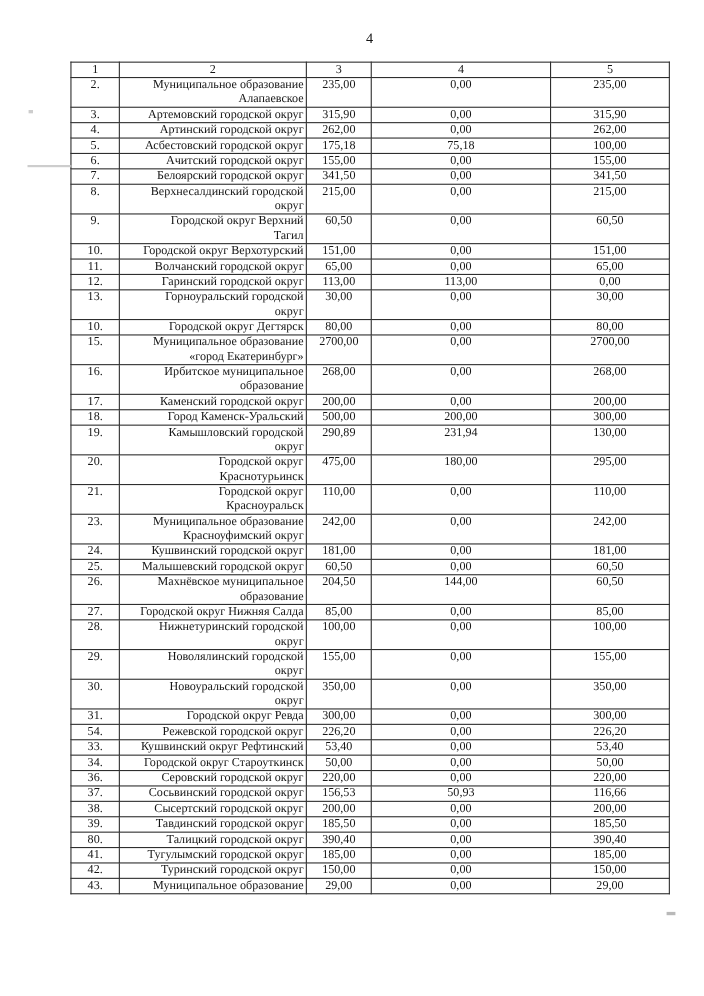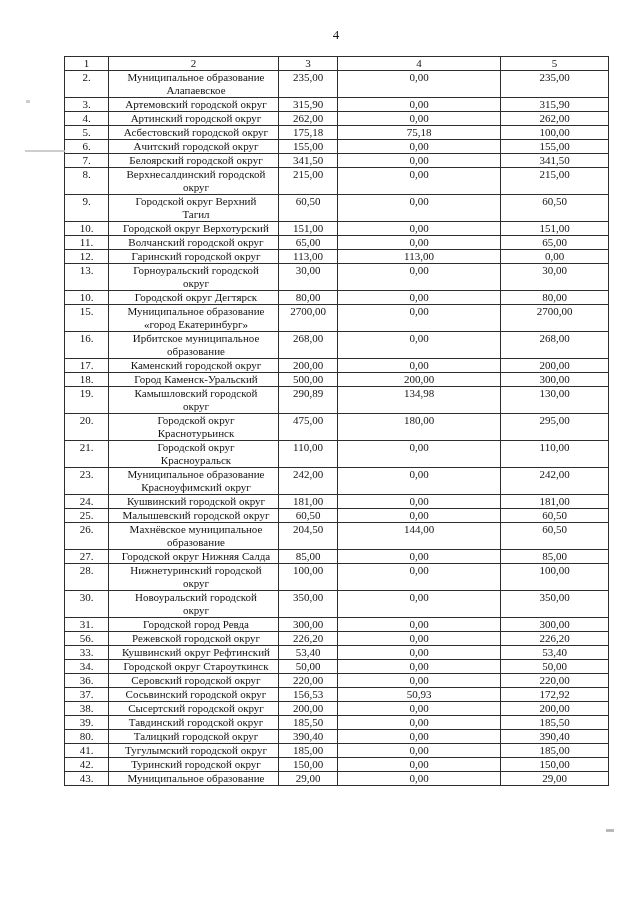--- a/index.html
+++ b/index.html
@@ -40,21 +40,21 @@
     padding: 0;
     vertical-align: top;
     font-weight: normal;
   }
   .doc-table th {
     text-align: center;
     height: 13px;
   }
   td.c-num  { text-align: center; }
   td.c-name {
-    text-align: center;
+    text-align: right;
     padding-left: 7px;
     padding-right: 2px;
     white-space: pre-line;
   }
   td.c-val  { text-align: center; }
   
   .artifact {
     position: absolute;
     background: #c0c0c0;
     opacity: 0.8;
@@ -210,21 +210,21 @@
           <td class="c-name">Город Каменск-Уральский</td>
           <td class="c-val">500,00</td>
           <td class="c-val">200,00</td>
           <td class="c-val">300,00</td>
         </tr>
         <tr>
           <td class="c-num">19.</td>
           <td class="c-name">Камышловский городской
 округ</td>
           <td class="c-val">290,89</td>
-          <td class="c-val">134,98</td>
+          <td class="c-val">231,94</td>
           <td class="c-val">130,00</td>
         </tr>
         <tr>
           <td class="c-num">20.</td>
           <td class="c-name">Городской округ
 Краснотурьинск</td>
           <td class="c-val">475,00</td>
           <td class="c-val">180,00</td>
           <td class="c-val">295,00</td>
         </tr>
@@ -275,36 +275,44 @@
         </tr>
         <tr>
           <td class="c-num">28.</td>
           <td class="c-name">Нижнетуринский городской
 округ</td>
           <td class="c-val">100,00</td>
           <td class="c-val">0,00</td>
           <td class="c-val">100,00</td>
         </tr>
         <tr>
+          <td class="c-num">29.</td>
+          <td class="c-name">Новолялинский городской
+округ</td>
+          <td class="c-val">155,00</td>
+          <td class="c-val">0,00</td>
+          <td class="c-val">155,00</td>
+        </tr>
+        <tr>
           <td class="c-num">30.</td>
           <td class="c-name">Новоуральский городской
 округ</td>
           <td class="c-val">350,00</td>
           <td class="c-val">0,00</td>
           <td class="c-val">350,00</td>
         </tr>
         <tr>
           <td class="c-num">31.</td>
-          <td class="c-name">Городской город Ревда</td>
+          <td class="c-name">Городской округ Ревда</td>
           <td class="c-val">300,00</td>
           <td class="c-val">0,00</td>
           <td class="c-val">300,00</td>
         </tr>
         <tr>
-          <td class="c-num">56.</td>
+          <td class="c-num">54.</td>
           <td class="c-name">Режевской городской округ</td>
           <td class="c-val">226,20</td>
           <td class="c-val">0,00</td>
           <td class="c-val">226,20</td>
         </tr>
         <tr>
           <td class="c-num">33.</td>
           <td class="c-name">Кушвинский округ Рефтинский</td>
           <td class="c-val">53,40</td>
           <td class="c-val">0,00</td>
@@ -322,21 +330,21 @@
           <td class="c-name">Серовский городской округ</td>
           <td class="c-val">220,00</td>
           <td class="c-val">0,00</td>
           <td class="c-val">220,00</td>
         </tr>
         <tr>
           <td class="c-num">37.</td>
           <td class="c-name">Сосьвинский городской округ</td>
           <td class="c-val">156,53</td>
           <td class="c-val">50,93</td>
-          <td class="c-val">172,92</td>
+          <td class="c-val">116,66</td>
         </tr>
         <tr>
           <td class="c-num">38.</td>
           <td class="c-name">Сысертский городской округ</td>
           <td class="c-val">200,00</td>
           <td class="c-val">0,00</td>
           <td class="c-val">200,00</td>
         </tr>
         <tr>
           <td class="c-num">39.</td>

